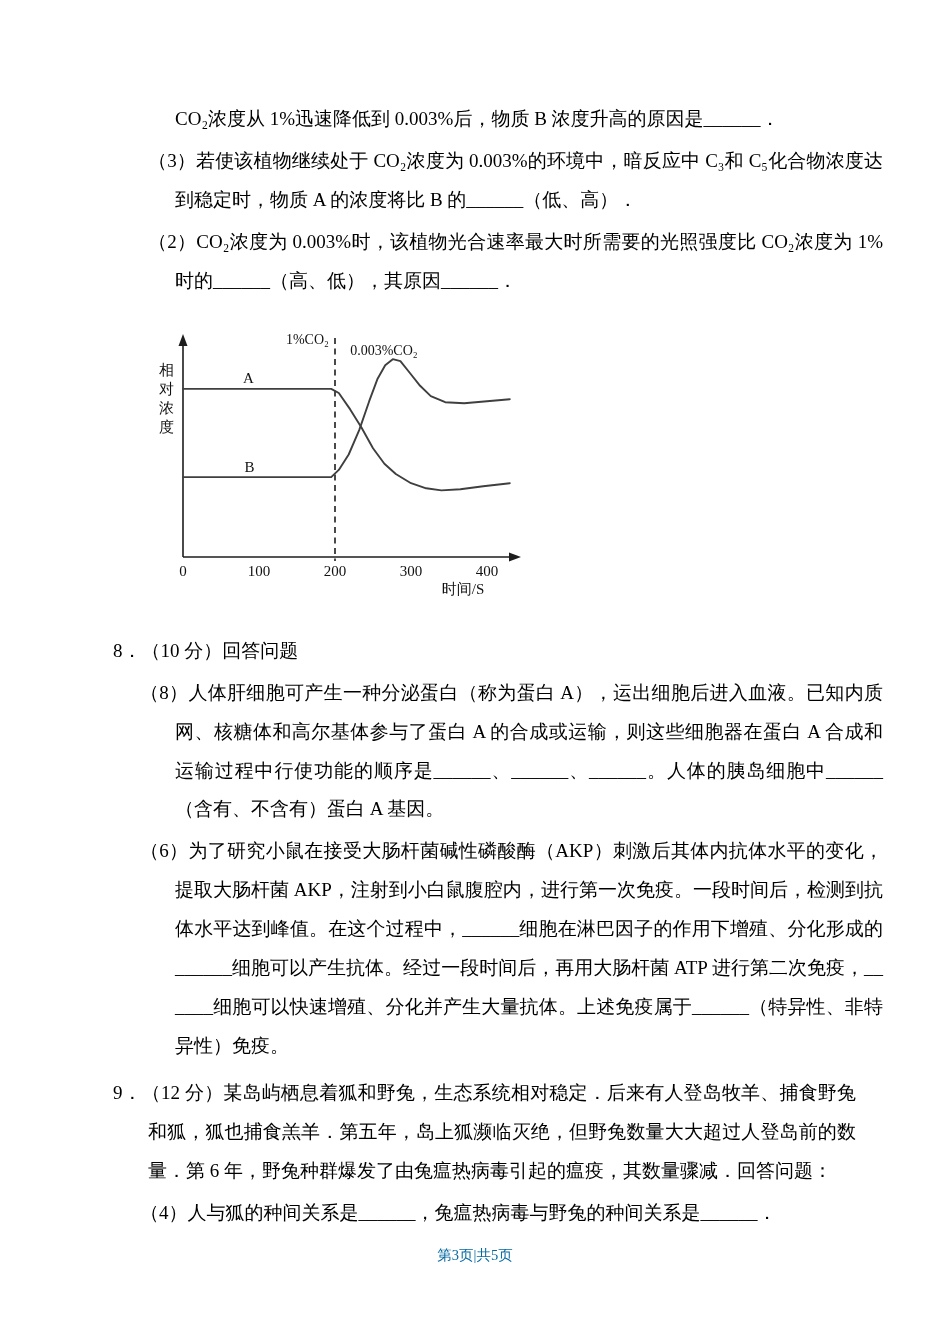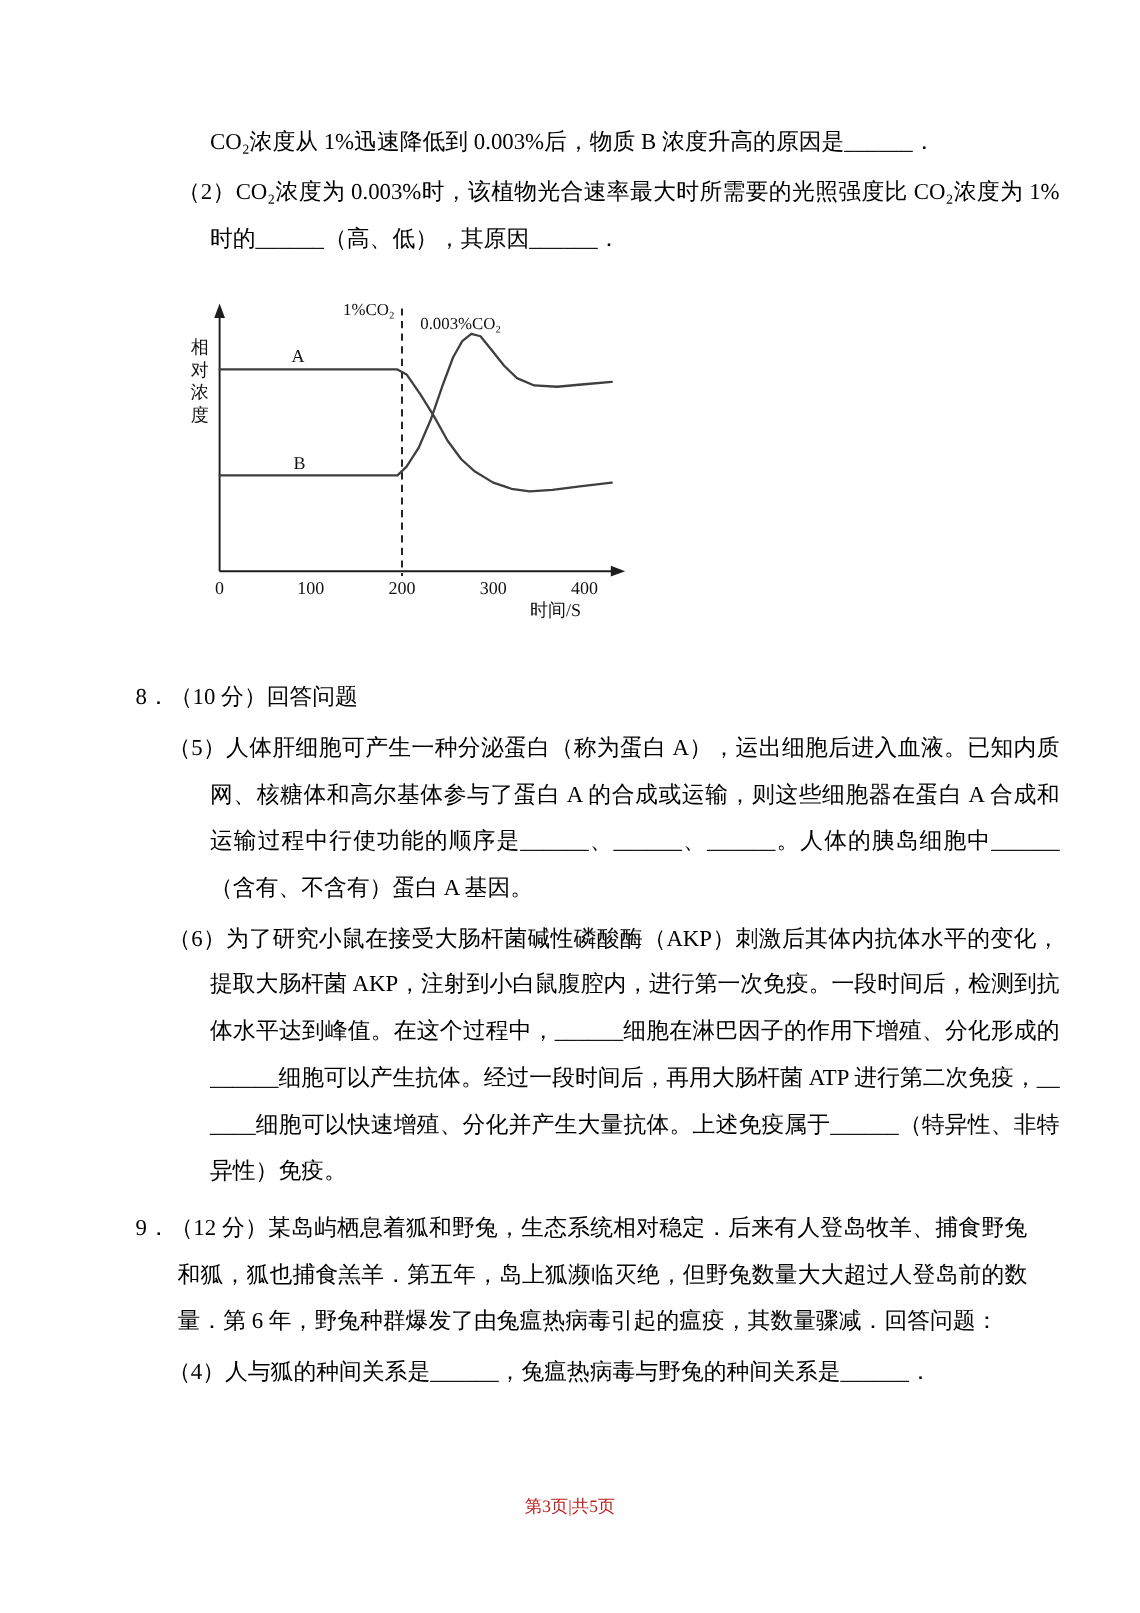--- a/index.html
+++ b/index.html
@@ -11,44 +11,45 @@
   }
   .para {
     font-size:19px; line-height:2.05; width:708px;
     text-align:justify; margin:0 0 3px 0; word-break:break-all;
   }
   .p-cont  { padding-left:62px; }                      
   .p-item3 { padding-left:62px; text-indent:-27px; }   
   .p-item  { padding-left:62px; text-indent:-35px; }   
   .p-q     { padding-left:0; }                          
   .p-qhang { padding-left:35px; text-indent:-35px; }    
-  .gap-q8 { margin-top:37px; }
+  .gap-q8 { margin-top:26px; }
   .gap-q9 { margin-top:8px; }
 
   .chart-wrap { margin:16px 0 20px 30px; }
   .axis  { stroke:#1d1d1d; stroke-width:1.6; }
   .arrow { fill:#1d1d1d; }
   .dash  { stroke:#1d1d1d; stroke-width:1.6; stroke-dasharray:6 4.5; }
   .curve { fill:none; stroke:#3f3f3f; stroke-width:1.9; stroke-linejoin:round; stroke-linecap:round; }
   .tick  { font-size:15px; fill:#111; text-anchor:middle; font-family:"Liberation Serif","DejaVu Serif",serif; }
   .anno  { font-size:14px; fill:#111; font-family:"Liberation Serif","DejaVu Serif",serif; }
   .series-label { font-size:15px; fill:#111; font-family:"Liberation Serif","DejaVu Serif",serif; }
   .axis-label   { font-size:15px; fill:#111; font-family:"Liberation Serif","DejaVu Serif",serif; }
 
   .footer {
     position:absolute; left:0; top:1246px; width:100%;
-    text-align:center; font-size:14.5px; color:#b91c1c;
+    text-align:center; font-size:14.5px; color:#0369a1;
   }
 </style>
 </head>
 <body>
 
 <div class="page">
 
   <p class="para p-cont">CO₂浓度从 1%迅速降低到 0.003%后，物质 B 浓度升高的原因是______．</p>
+  <p class="para p-item3">（3）若使该植物继续处于 CO₂浓度为 0.003%的环境中，暗反应中 C₃和 C₅化合物浓度达到稳定时，物质 A 的浓度将比 B 的______（低、高）．</p>
   <p class="para p-item3">（2）CO₂浓度为 0.003%时，该植物光合速率最大时所需要的光照强度比 CO₂浓度为 1%时的______（高、低），其原因______．</p>
 
   <div class="chart-wrap">
     <svg id="chart-svg" viewBox="0 0 380 285" width="380" height="285">
       <line class="axis" x1="40" y1="240" x2="368" y2="240"></line>
       <polygon class="arrow" points="366,235.5 378,240 366,244.5"></polygon>
       <line class="axis" x1="40" y1="240" x2="40" y2="27"></line>
       <polygon class="arrow" points="35.5,29 40,17 44.5,29"></polygon>
     <line class="dash" x1="192" y1="21" x2="192" y2="244"></line>
         <polyline class="curve" points="40.0,71.9 188.2,71.9 195.8,76.0 207.2,92.4 218.6,110.8 230.0,131.3 241.4,146.7 252.8,157.0 268.0,166.2 283.2,171.3 298.4,173.4 317.4,172.3 340.2,169.3 366.8,166.2"></polyline>
@@ -61,20 +62,20 @@
         <text class="tick" x="268.0" y="259">300</text>
         <text class="tick" x="344.0" y="259">400</text>
         <text class="anno" x="185.9" y="26.8" text-anchor="end">1%CO₂</text>
         <text class="anno" x="207.2" y="38.1" text-anchor="start">0.003%CO₂</text>
         <text class="axis-label" x="320" y="277" text-anchor="middle">时间/S</text>
         <text class="axis-label"><tspan x="16" y="58">相</tspan><tspan x="16" y="77">对</tspan><tspan x="16" y="96">浓</tspan><tspan x="16" y="115">度</tspan></text>
       </svg>
   </div>
 
   <p class="para p-q gap-q8">8．（10 分）回答问题</p>
-  <p class="para p-item">（5）人体肝细胞可产生一种分泌蛋白（称为蛋白 A），运出细胞后进入血液。已知内质网、核糖体和高尔基体参与了蛋白 A 的合成或运输，则这些细胞器在蛋白 A 合成和运输过程中行使功能的顺序是______、______、______。人体的胰岛细胞中______（含有、不含有）蛋白 A 基因。</p>
+  <p class="para p-item">（8）人体肝细胞可产生一种分泌蛋白（称为蛋白 A），运出细胞后进入血液。已知内质网、核糖体和高尔基体参与了蛋白 A 的合成或运输，则这些细胞器在蛋白 A 合成和运输过程中行使功能的顺序是______、______、______。人体的胰岛细胞中______（含有、不含有）蛋白 A 基因。</p>
   <p class="para p-item">（6）为了研究小鼠在接受大肠杆菌碱性磷酸酶（AKP）刺激后其体内抗体水平的变化，提取大肠杆菌 AKP，注射到小白鼠腹腔内，进行第一次免疫。一段时间后，检测到抗体水平达到峰值。在这个过程中，______细胞在淋巴因子的作用下增殖、分化形成的______细胞可以产生抗体。经过一段时间后，再用大肠杆菌 ATP 进行第二次免疫，______细胞可以快速增殖、分化并产生大量抗体。上述免疫属于______（特异性、非特异性）免疫。</p>
 
   <p class="para p-qhang gap-q9">9．（12 分）某岛屿栖息着狐和野兔，生态系统相对稳定．后来有人登岛牧羊、捕食野兔和狐，狐也捕食羔羊．第五年，岛上狐濒临灭绝，但野兔数量大大超过人登岛前的数量．第 6 年，野兔种群爆发了由兔瘟热病毒引起的瘟疫，其数量骤减．回答问题：</p>
   <p class="para p-item">（4）人与狐的种间关系是______，兔瘟热病毒与野兔的种间关系是______．</p>
 
   <div class="footer">第3页|共5页</div>
 </div>
 
 </body></html>

